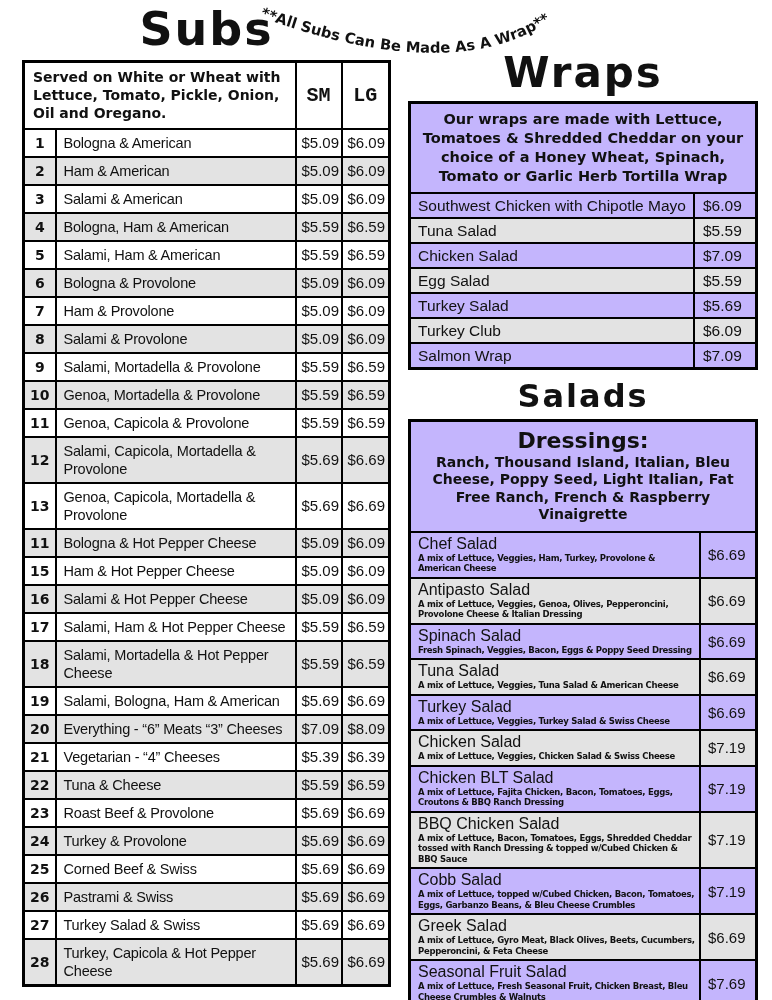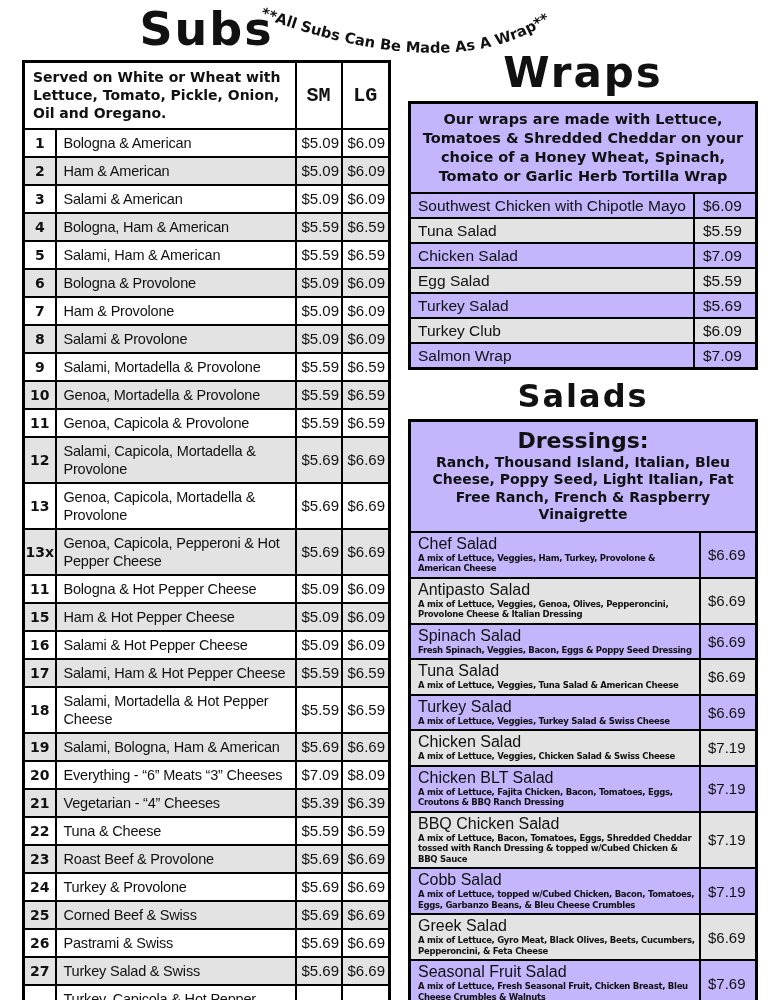--- a/index.html
+++ b/index.html
@@ -168,26 +168,20 @@
             <td class="price">$6.69</td>
           </tr>
 
           <tr class="sub-row">
             <td class="num">13</td>
             <td class="name">Genoa, Capicola, Mortadella &amp; Provolone</td>
             <td class="price">$5.69</td>
             <td class="price">$6.69</td>
           </tr>
 
-          <tr class="sub-row">
-            <td class="num">13x</td>
-            <td class="name">Genoa, Capicola, Pepperoni &amp; Hot Pepper Cheese</td>
-            <td class="price">$5.69</td>
-            <td class="price">$6.69</td>
-          </tr>
 
           <tr class="sub-row">
             <td class="num">11</td>
             <td class="name">Bologna &amp; Hot Pepper Cheese</td>
             <td class="price">$5.09</td>
             <td class="price">$6.09</td>
           </tr>
 
           <tr class="sub-row">
             <td class="num">15</td>

